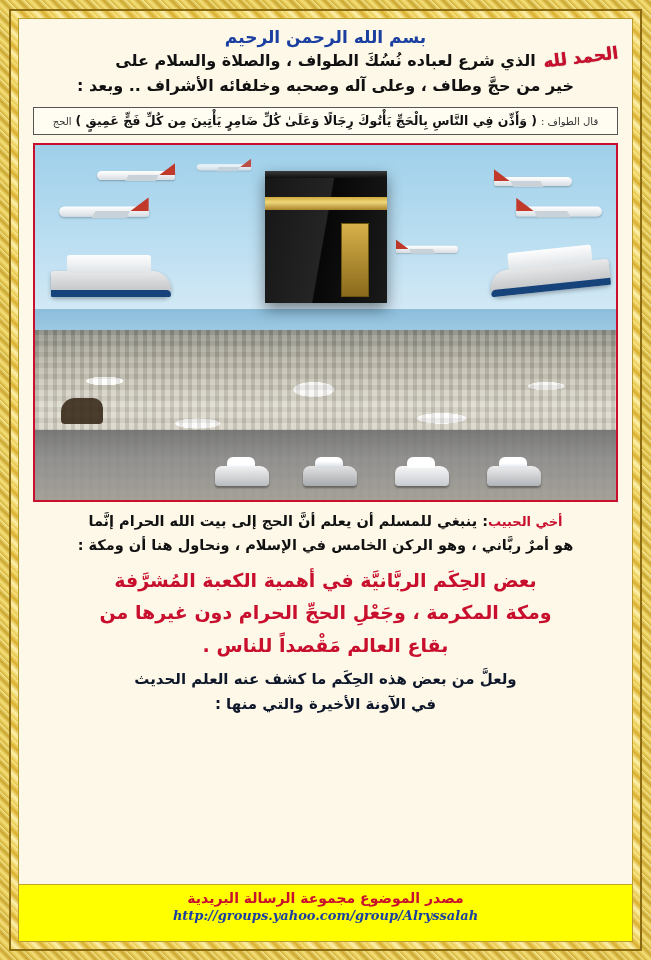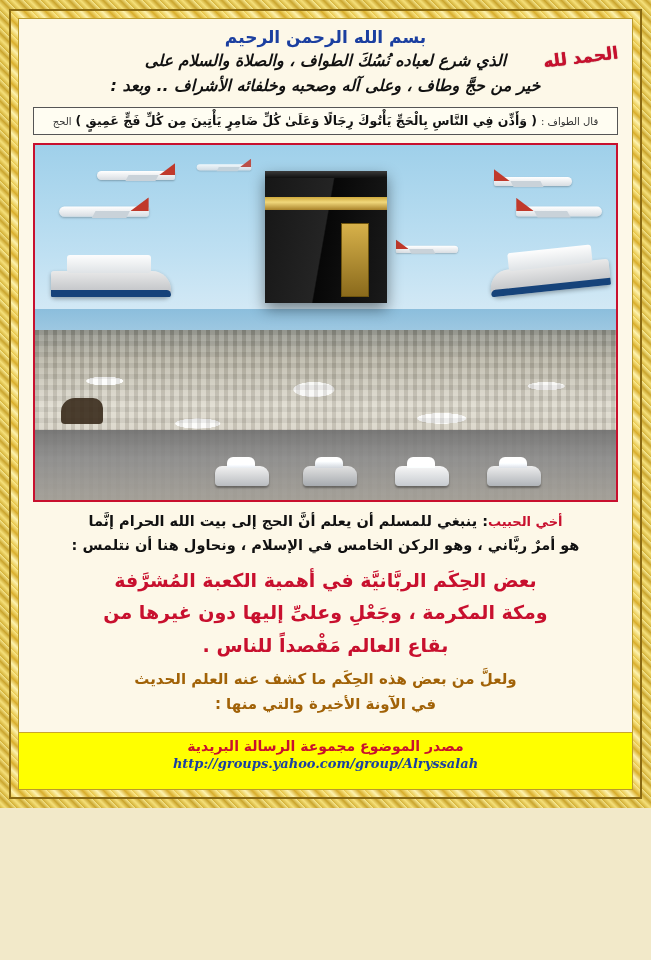--- a/index.html
+++ b/index.html
@@ -5,21 +5,21 @@
 <style>
   html,body{margin:0;padding:0;}
   body{
     width:651px;height:960px;
     background:#f2e9c9;
     font-family:"DejaVu Sans", sans-serif;
     overflow:hidden;
   }
   .poster{
     position:relative;
-    width:651px;height:808px;
+    width:651px;height:960px;
     box-sizing:border-box;
     background:
       repeating-linear-gradient(45deg,#d4b23a 0px,#f5e07a 4px,#caa52e 8px,#f7e890 12px);
     padding:9px;
   }
   .frame-inner{
     position:relative;
     width:100%;height:100%;
     box-sizing:border-box;
     border:2px solid #8a6a12;
@@ -65,21 +65,20 @@
     font-weight:bold;
     transform:rotate(-7deg);
     text-shadow:0 0 1px #8d0a1f;
   }
   .intro-line{
     text-align:center;
     font-size:16px;
     font-weight:bold;
     line-height:1.55;
     color:#111;
-    font-style:italic;
   }
 
   
   .ayah-box{
     margin:6px 14px 0 14px;
     border:1px solid #555;
     background:#fffdf2;
     padding:4px 6px;
     text-align:center;
     font-size:12.5px;
@@ -207,21 +206,21 @@
     color:#c8102e;font-size:13px;margin-top:27px;
   }
 
   .para2{
     margin-top:6px;
     font-size:19px;font-weight:bold;line-height:1.7;color:#c8102e;
   }
 
   .para3{
     margin-top:6px;
-    font-size:15px;font-weight:bold;line-height:1.65;color:#a16207;
+    font-size:15px;font-weight:bold;line-height:1.65;color:#0f172a;
   }
 
   
   .footer{
     margin-top:auto;
     background:#ffff00;
     border-top:1px solid #caa52e;
     padding:5px 6px 18px 6px;
     text-align:center;
   }
@@ -315,26 +314,26 @@
 
         <div class="car" style="left:180px;background:linear-gradient(#f2f2f2,#b9bcc0);"></div>
         <div class="car" style="left:268px;background:linear-gradient(#e2e2e2,#a7abb0);"></div>
         <div class="car" style="left:360px;background:linear-gradient(#f7f7f7,#c7cbd0);"></div>
         <div class="car" style="left:452px;background:linear-gradient(#ededed,#b0b4b9);"></div>
       </div>
 
       <div class="body-text">
         <div class="para1">
           <span class="akhi">أخي الحبيب</span><span>: ينبغي للمسلم أن يعلم أنَّ الحج إلى بيت الله الحرام إنَّما</span>
-          <div>هو أمرٌ ربَّاني ، وهو الركن الخامس في الإسلام ، ونحاول هنا أن نتلمس :</div>
+          <div>هو أمرٌ ربَّاني ، وهو الركن الخامس في الإسلام ، ونحاول هنا أن ومكة :</div>
         </div>
 
         <div class="para2">
           <div>بعض الحِكَم الربَّانيَّة في أهمية الكعبة المُشرَّفة</div>
-          <div>ومكة المكرمة ، وجَعْلِ وعلىِّ إليها دون غيرها من</div>
+          <div>ومكة المكرمة ، وجَعْلِ الحجِّ الحرام دون غيرها من</div>
           <div>بقاع العالم مَقْصداً للناس .</div>
         </div>
 
         <div class="para3">
           <div>ولعلَّ من بعض هذه الحِكَم ما كشف عنه العلم الحديث</div>
           <div>في الآونة الأخيرة والتي منها :</div>
         </div>
       </div>
 
       <div class="footer">

